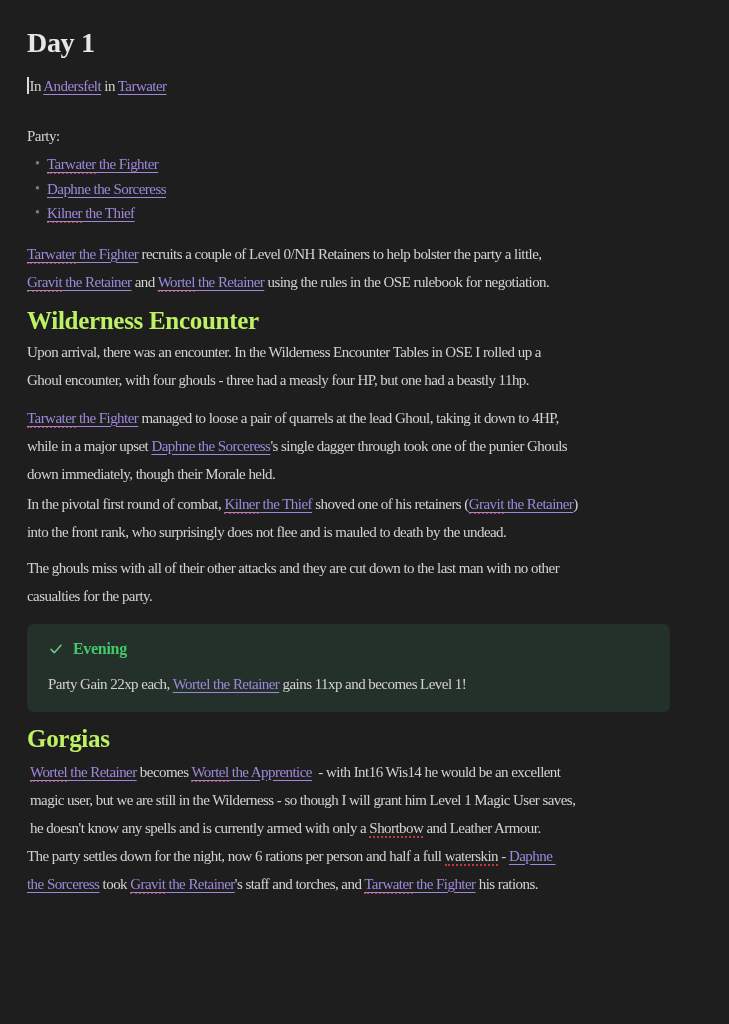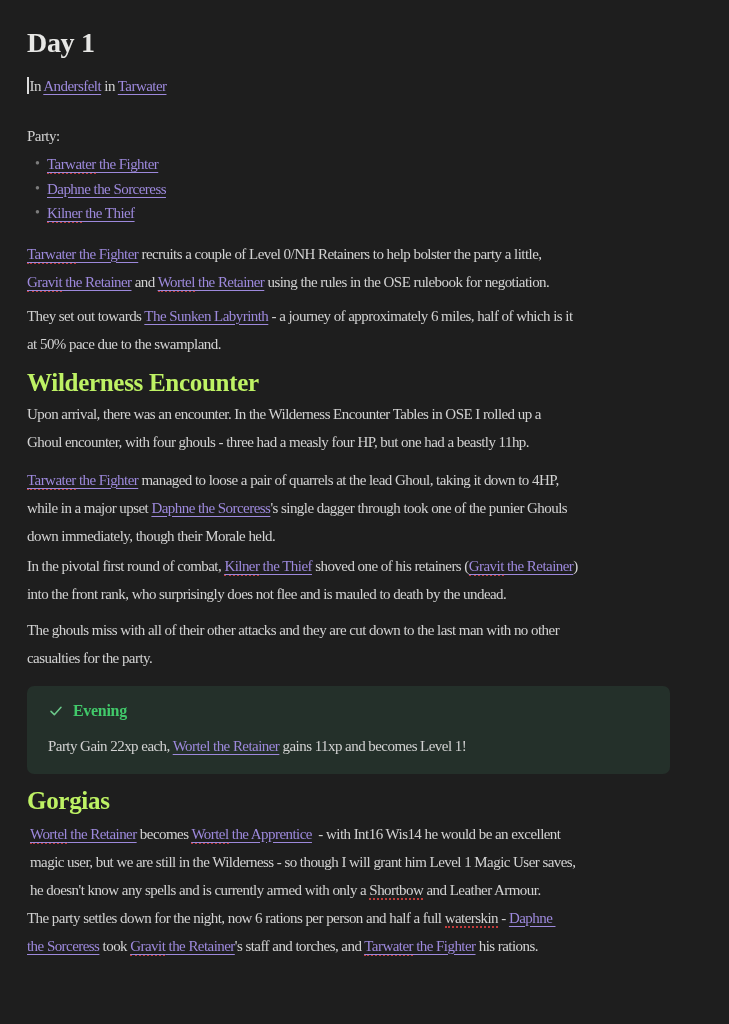--- a/index.html
+++ b/index.html
@@ -117,21 +117,20 @@
   <p class="rich-p p-party">Party:</p>
 
   <ul class="party-list">
     <li><a class="wl"><span class="sp">Tarwater</span> the Fighter</a></li>
     <li><a class="wl">Daphne the Sorceress</a></li>
     <li><a class="wl"><span class="sp">Kilner</span> the Thief</a></li>
   </ul>
 
   <p class="rich-p p-recruit"><a class="wl"><span class="sp">Tarwater</span> the Fighter</a> recruits a couple of Level 0/NH Retainers to help bolster the party a little,<br><a class="wl"><span class="sp">Gravit</span> the Retainer</a> and <a class="wl"><span class="sp">Wortel</span> the Retainer</a> using the rules in the OSE rulebook for negotiation.</p>
 
-  <p class="rich-p p-journey">They set out towards <a class="wl">The Sunken Labyrinth</a> - a journey of approximately 6 miles, half of which is it<br>at 50% pace due to the swampland.</p>
 
   <h2>Wilderness Encounter</h2>
 
   <p class="rich-p p-upon">Upon arrival, there was an encounter. In the Wilderness Encounter Tables in OSE I rolled up a<br>Ghoul encounter, with four ghouls - three had a measly four HP, but one had a beastly 11hp.</p>
 
   <p class="rich-p p-tarwater"><a class="wl"><span class="sp">Tarwater</span> the Fighter</a> managed to loose a pair of quarrels at the lead Ghoul, taking it down to 4HP,<br>while in a major upset <a class="wl">Daphne the Sorceress</a>'s single dagger through took one of the punier Ghouls<br>down immediately, though their Morale held.</p>
 
   <p class="rich-p p-pivotal">In the pivotal first round of combat, <a class="wl"><span class="sp">Kilner</span> the Thief</a> shoved one of his retainers (<a class="wl"><span class="sp">Gravit</span> the Retainer</a>)<br>into the front rank, who surprisingly does not flee and is mauled to death by the undead.</p>
 
   <p class="rich-p p-ghouls">The ghouls miss with all of their other attacks and they are cut down to the last man with no other<br>casualties for the party.</p>

